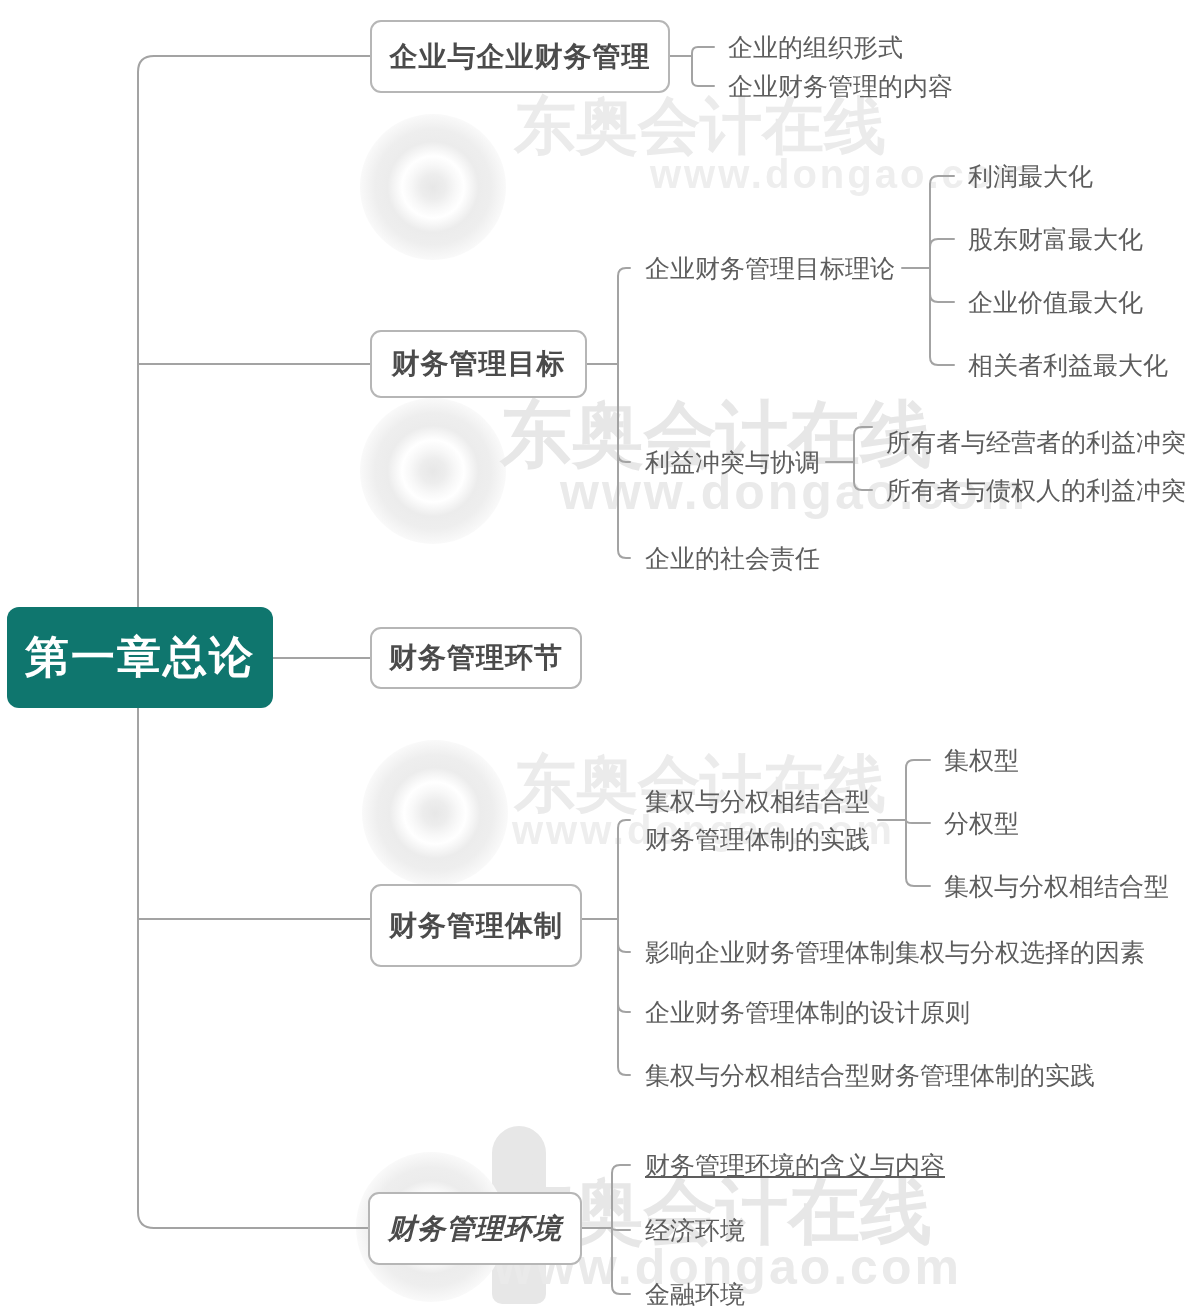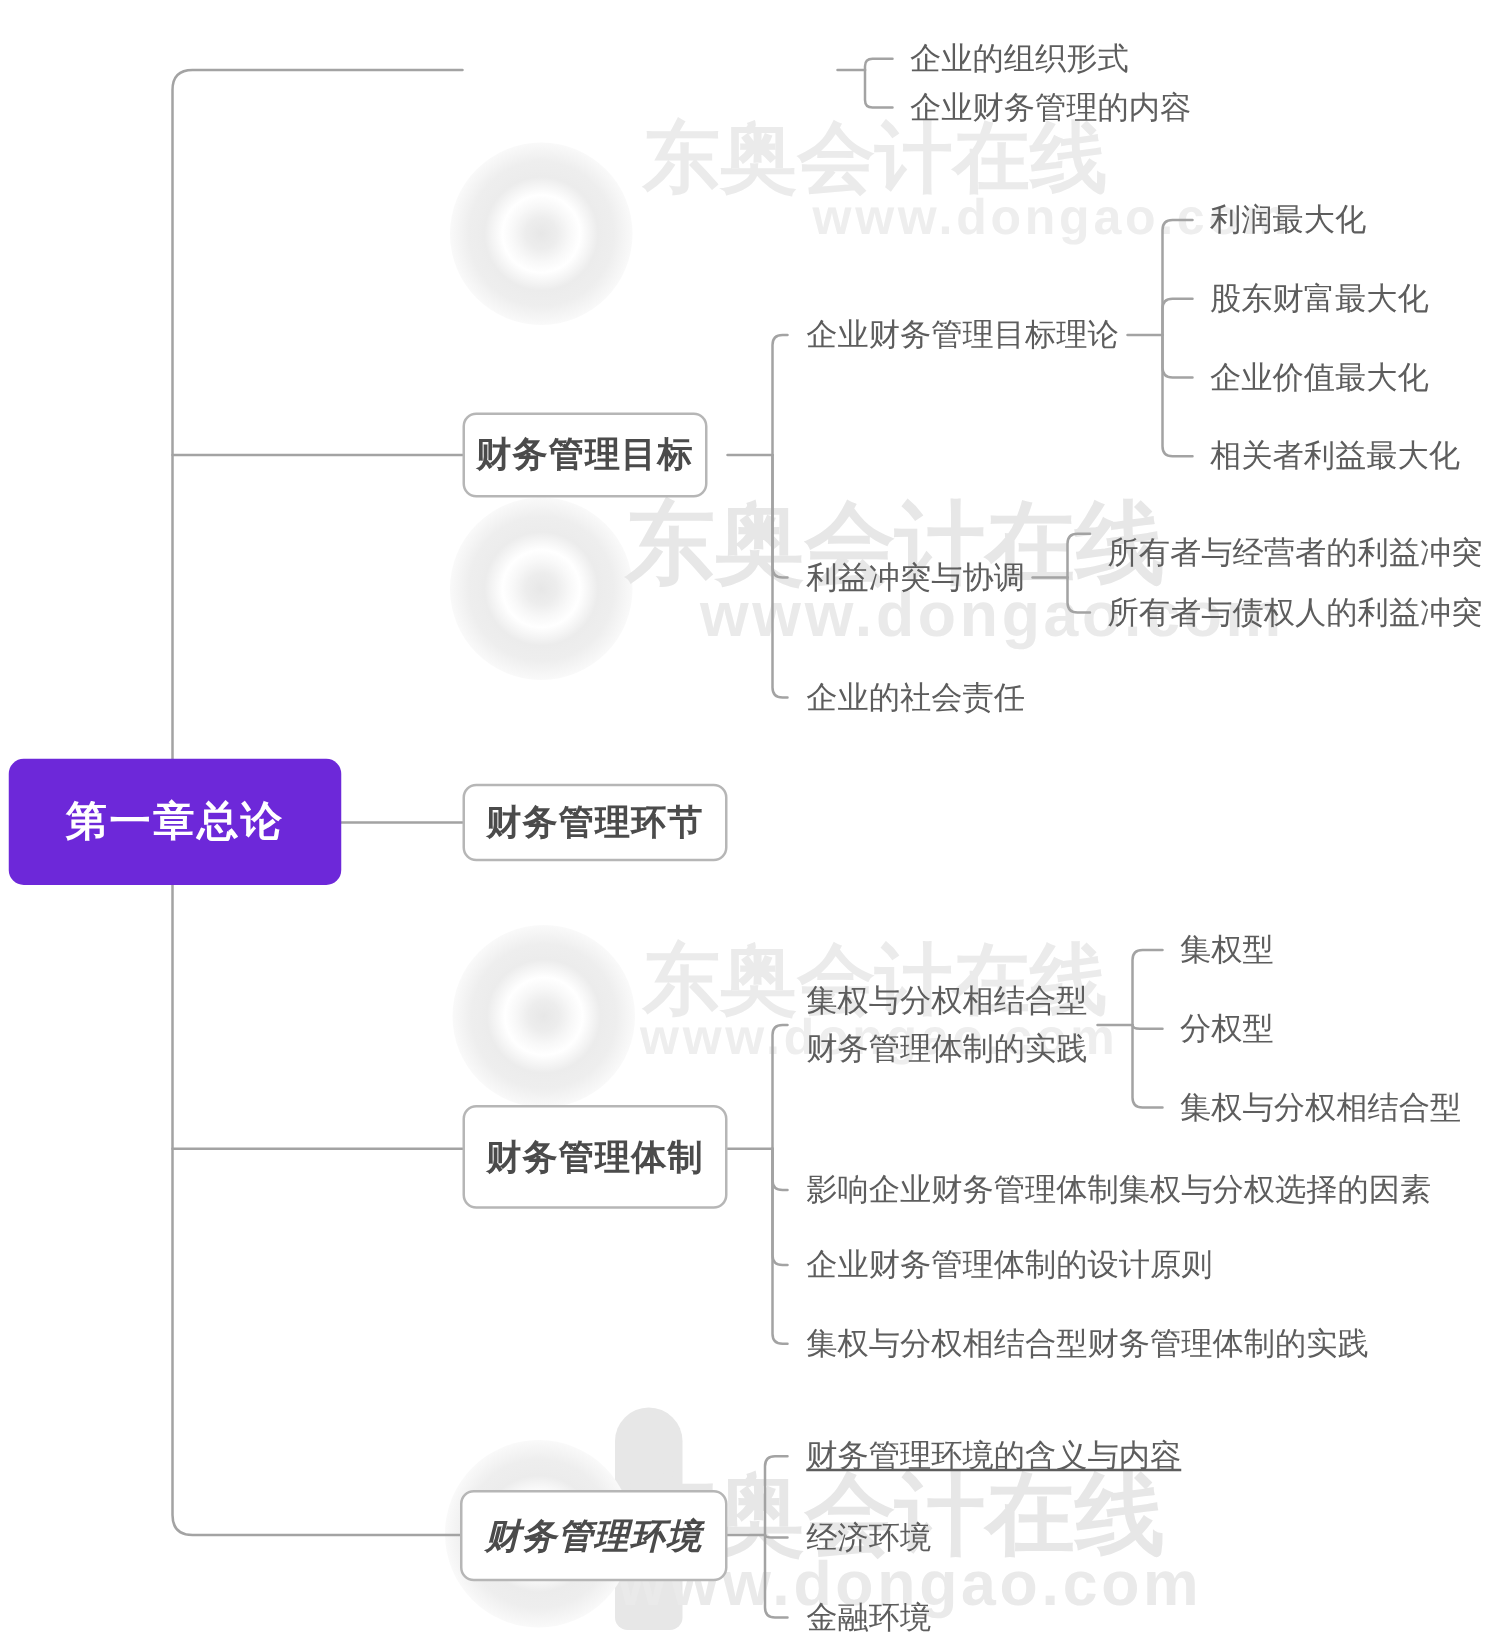--- a/index.html
+++ b/index.html
@@ -16,23 +16,23 @@
   .wm-sm .wm-brand{font-size:62px;}
   .wm-sm .wm-url{font-size:40px;}
   .wm-lg .wm-brand{font-size:72px;color:#e7e7e7;}
   .wm-lg .wm-url{font-size:50px;color:#eaeaea;}
 
   
   svg.connectors{position:absolute;left:0;top:0;z-index:1;}
   svg.connectors path{fill:none;stroke:#a3a3a3;stroke-width:2;stroke-linecap:round;}
 
   
-  .root-node{position:absolute;left:7px;top:607px;width:266px;height:101px;background:#6d28d9;
+  .root-node{position:absolute;left:7px;top:607px;width:266px;height:101px;background:#0f766e;
     border-radius:12px;display:flex;align-items:center;justify-content:center;
-    font-size:33px;font-weight:bold;color:#ffffff;letter-spacing:2px;z-index:3;}
+    font-size:44px;font-weight:bold;color:#ffffff;letter-spacing:2px;z-index:3;}
   .topic-box{position:absolute;background:#ffffff;border:2px solid #b6b6b6;border-radius:11px;
     display:flex;align-items:center;justify-content:center;
     font-size:28px;font-weight:bold;color:#4b4b4b;letter-spacing:1px;z-index:2;box-sizing:border-box;}
   .leaf{position:absolute;font-size:25px;color:#5d5d5d;line-height:32px;white-space:nowrap;z-index:2;}
   .leaf.wrap{white-space:normal;width:234px;line-height:38px;}
 </style>
 </head>
 <body>
 
 <div class="canvas">
@@ -97,21 +97,24 @@
     <path d="M 906 820 L 906 878 Q 906 886 914 886 L 930 886"></path>
 
     <path d="M 582 1228 L 612 1228"></path>
     <path d="M 612 1228 L 612 1173 Q 612 1165 620 1165 L 630 1165"></path>
     <path d="M 612 1228 Q 612 1230 618 1230 L 630 1230"></path>
     <path d="M 612 1228 L 612 1286 Q 612 1294 620 1294 L 630 1294"></path>
   </svg>
 
   <div class="root-node">第一章总论</div>
 
-  <div class="topic-box" style="left:370px;top:330px;width:196px;height:68px;">
+  <div class="topic-box" style="left:370px;top:20px;width:300px;height:73px;">
+    <span>企业与企业财务管理</span>
+  </div>
+  <div class="topic-box" style="left:370px;top:330px;width:217px;height:68px;">
     <span>财务管理目标</span>
   </div>
   <div class="topic-box" style="left:370px;top:627px;width:212px;height:62px;">
     <span>财务管理环节</span>
   </div>
   <div class="topic-box" style="left:370px;top:884px;width:212px;height:83px;">
     <span>财务管理体制</span>
   </div>
   <div class="topic-box" style="left:368px;top:1192px;width:214px;height:73px;font-style:italic;">
     <span>财务管理环境</span>

